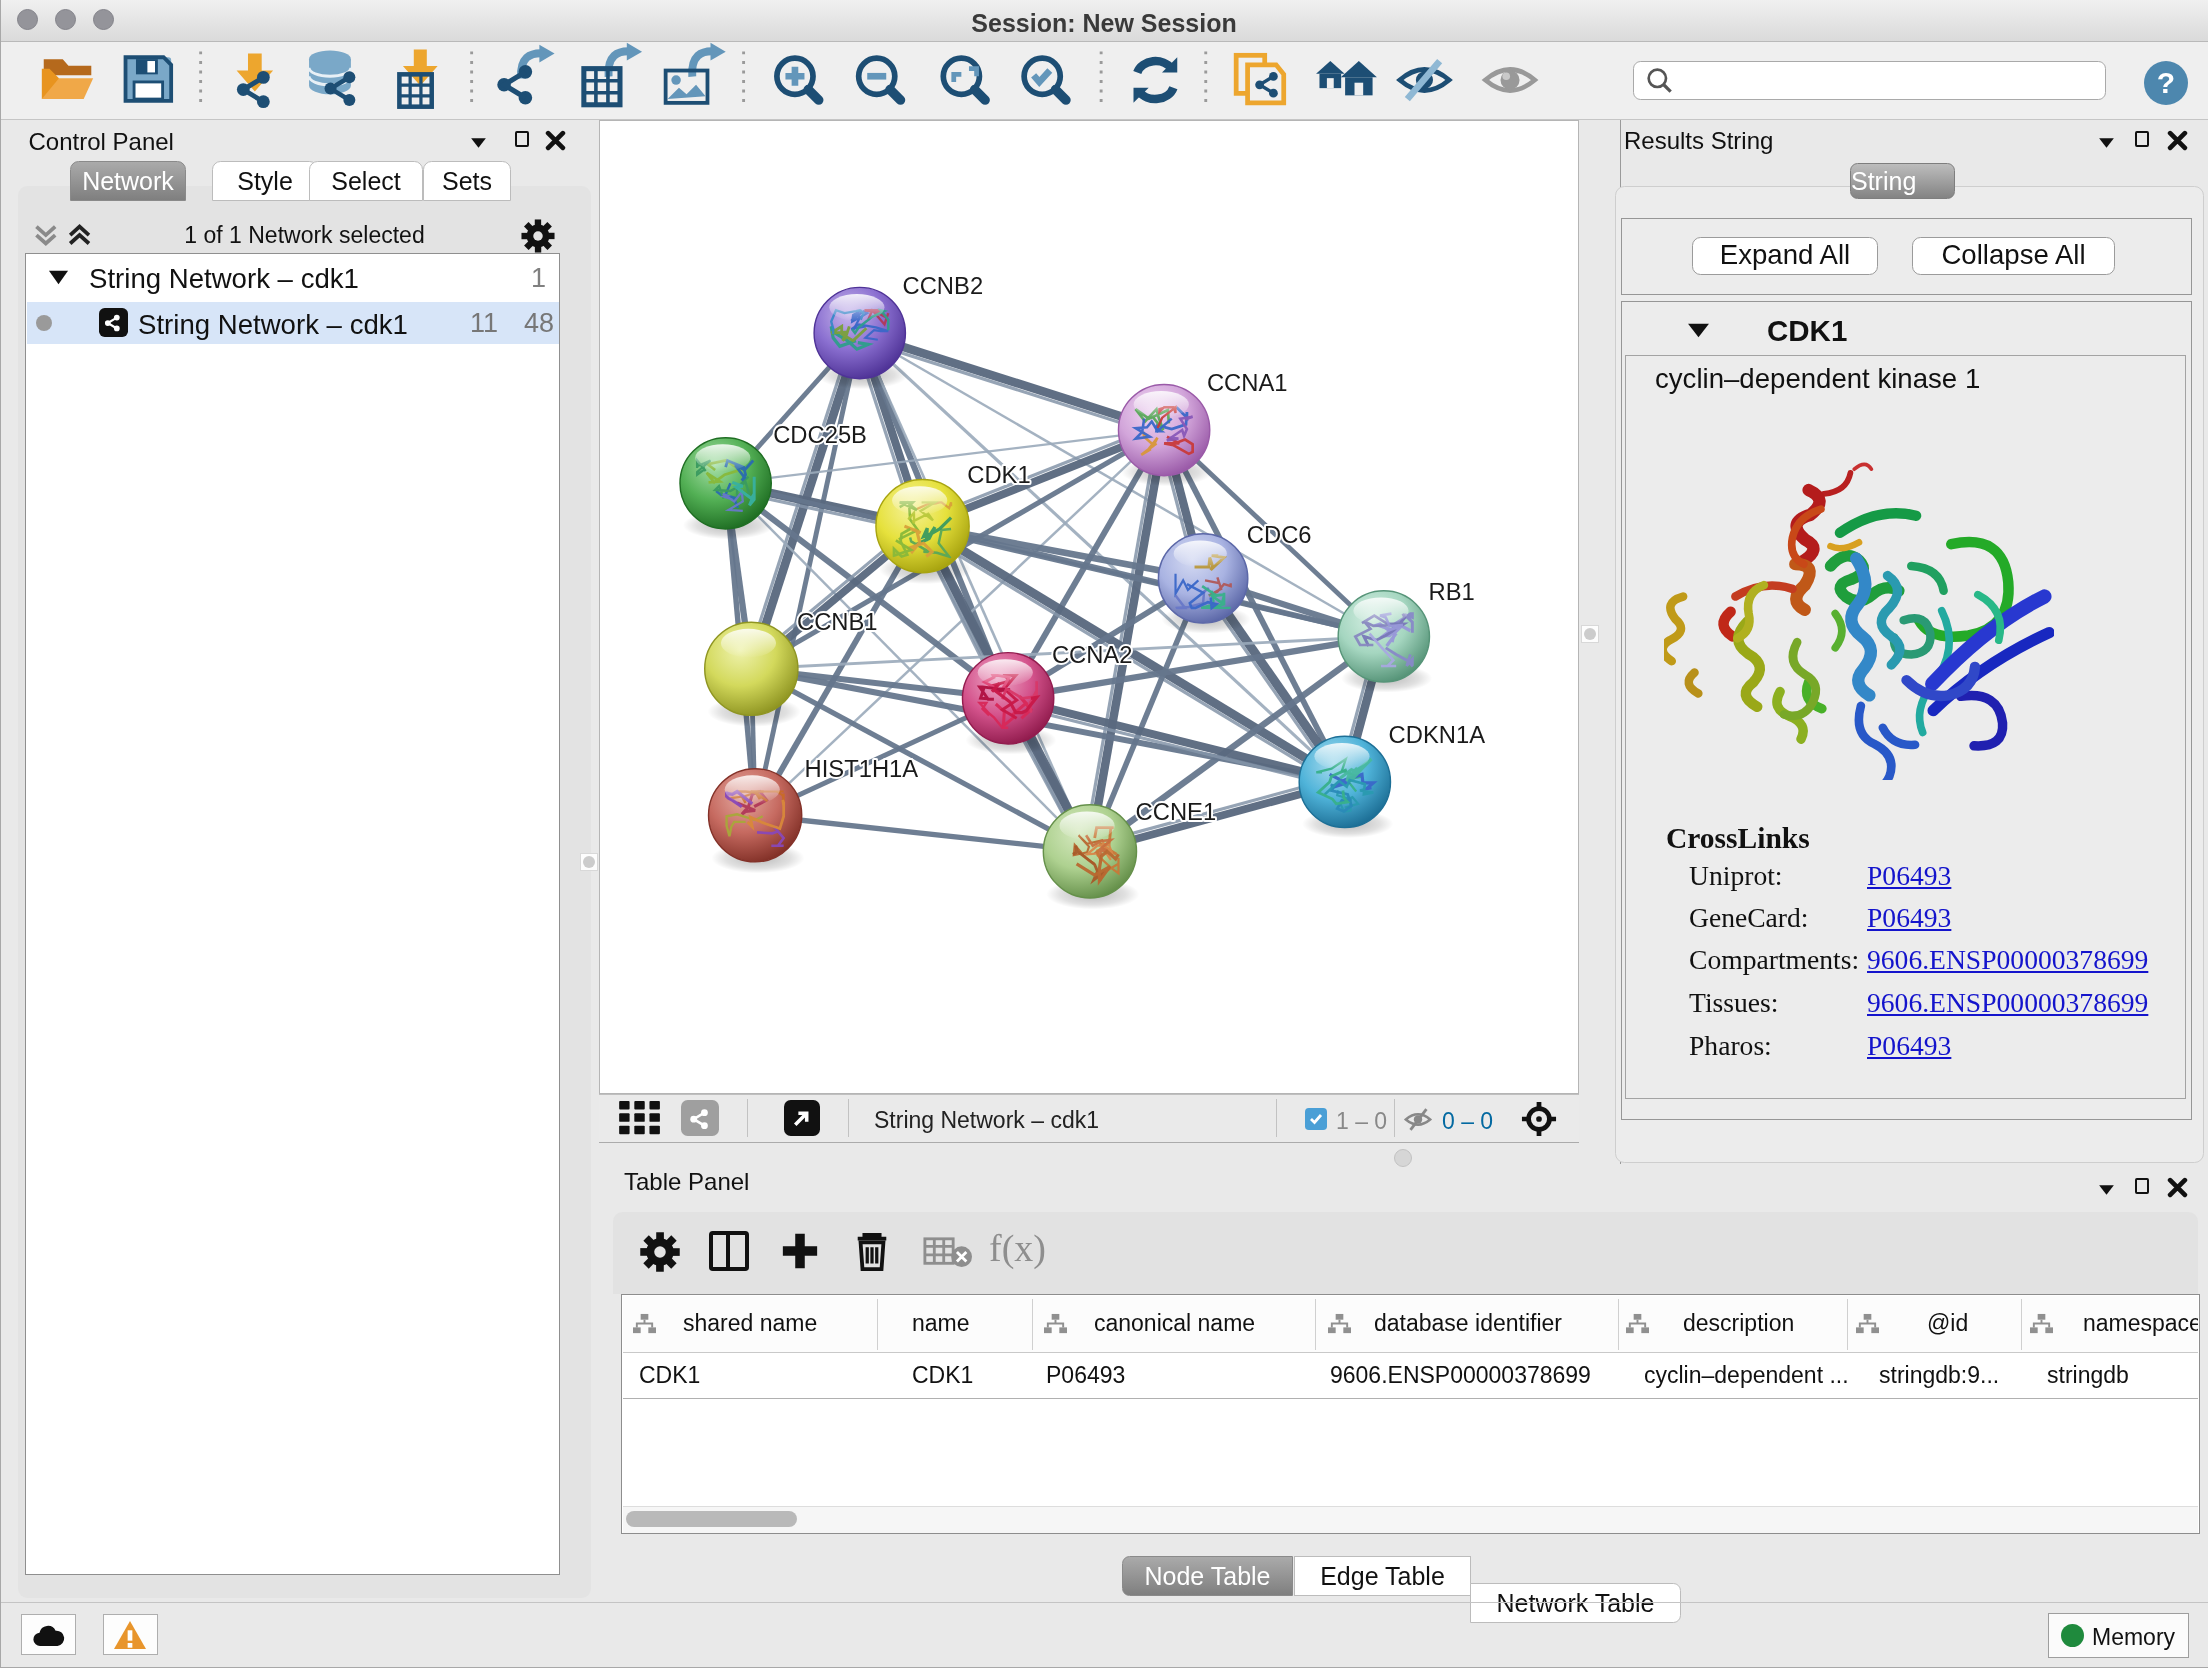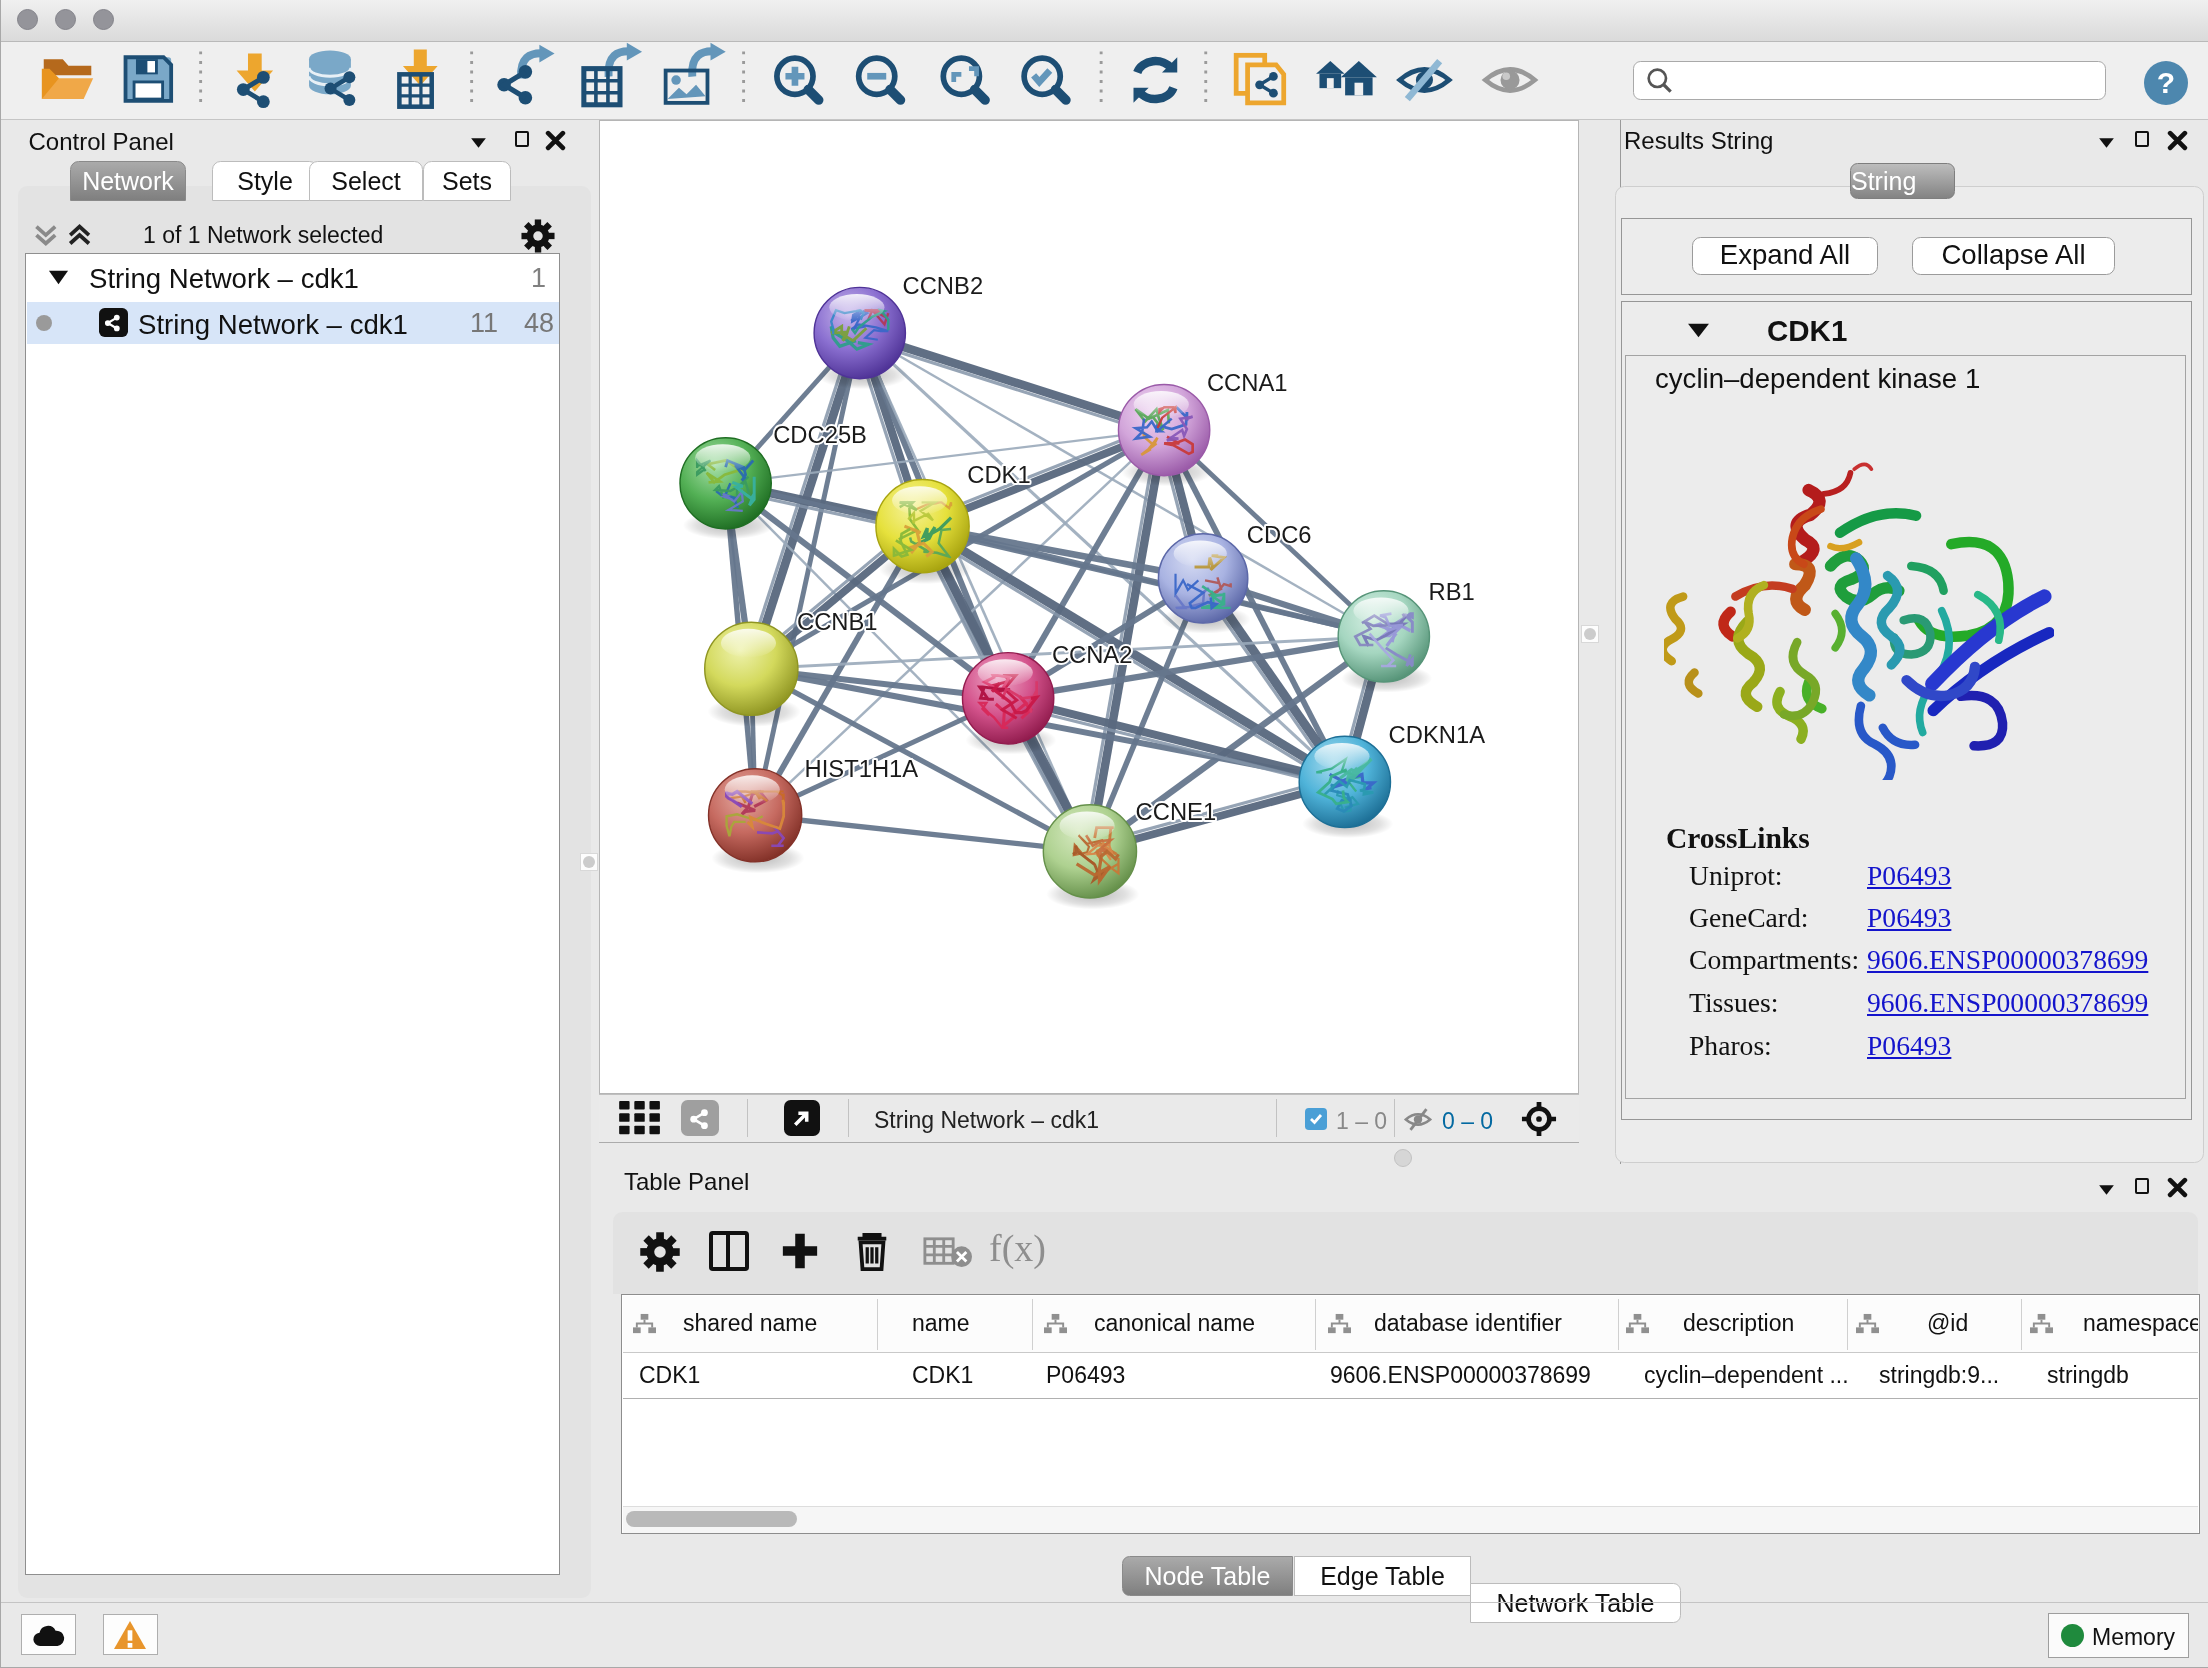--- a/index.html
+++ b/index.html
@@ -14,20 +14,21 @@
 .tabsel { background:linear-gradient(#aaaaaa,#7f7f7f); color:#fff; border-color:#8a8a8a; }
 .btn { position:absolute; background:#fff; border:1.9px solid #9b9b9b; border-radius:8.6px; font-size:27.6px; color:#111; text-align:center; }
 .serif { font-family:"Liberation Serif",serif; }
 a.lnk { color:#1414cc; text-decoration:underline; }
 </style></head><body>
 
 <div class="abs titlebar">
   <div class="tl" style="left:17px"></div>
     <div class="tl" style="left:55px"></div>
     <div class="tl" style="left:93px"></div>
+  <div class="title">Session: New Session</div>
 </div>
 
 <div class="abs toolbar"></div>
 <svg width="2208" height="78" viewBox="0 44 2322 82" style="position:absolute;left:0;top:42px">
     <g>
       <path d="M46 62 h20 l6 7 h24 v10 h-50 z" fill="#b5691c"></path>
 <path d="M44 104 l10 -22 h44 l-10 22 z" fill="#f0a848"></path>
 <path d="M44 104 v-32 h8 l10 10" fill="#e8941f"></path>
     </g>
     <g>
@@ -152,21 +153,21 @@
 <div class="abs" style="left:18px;top:186px;width:573px;height:1412px;background:#e3e3e3;border-radius:9.5px"></div>
 <div class="tab tabsel" style="left:70px;top:161px;width:116px">Network</div>
 <div class="tab" style="left:212px;top:161px;width:106px">Style</div>
 <div class="tab" style="left:309px;top:161px;width:114px">Select</div>
 <div class="tab" style="left:423px;top:161px;width:88px">Sets</div>
 
 <svg class="abs" style="left:32px;top:221px" width="67" height="30" viewBox="0 0 70 32">
 <path d="M4 6 l10 9 10 -9 M4 15 l10 9 10 -9" stroke="#8a8a8a" stroke-width="4" fill="none"></path>
 <path d="M40 15 l10 -9 10 9 M40 24 l10 -9 10 9" stroke="#222" stroke-width="4" fill="none"></path>
   </svg>
-<div class="abs" style="left:143px;top:222px;width:323px;font-size:23px;color:#111">1 of 1 Network selected</div>
+<div class="abs" style="left:143px;top:222px;width:323px;text-align:center;font-size:23px;color:#111">1 of 1 Network selected</div>
 <svg class="abs" style="left:519px;top:217px" width="38" height="38" viewBox="0 0 40 40">
     <circle cx="20" cy="20" r="12" fill="#111"></circle>
     <rect x="-3.4" y="-17.4" width="6.7" height="7.2" fill="#111" transform="translate(20,20) rotate(0)"></rect>
     <rect x="-3.4" y="-17.4" width="6.7" height="7.2" fill="#111" transform="translate(20,20) rotate(45)"></rect>
     <rect x="-3.4" y="-17.4" width="6.7" height="7.2" fill="#111" transform="translate(20,20) rotate(90)"></rect>
     <rect x="-3.4" y="-17.4" width="6.7" height="7.2" fill="#111" transform="translate(20,20) rotate(135)"></rect>
     <rect x="-3.4" y="-17.4" width="6.7" height="7.2" fill="#111" transform="translate(20,20) rotate(180)"></rect>
     <rect x="-3.4" y="-17.4" width="6.7" height="7.2" fill="#111" transform="translate(20,20) rotate(225)"></rect>
     <rect x="-3.4" y="-17.4" width="6.7" height="7.2" fill="#111" transform="translate(20,20) rotate(270)"></rect>
     <rect x="-3.4" y="-17.4" width="6.7" height="7.2" fill="#111" transform="translate(20,20) rotate(315)"></rect>

